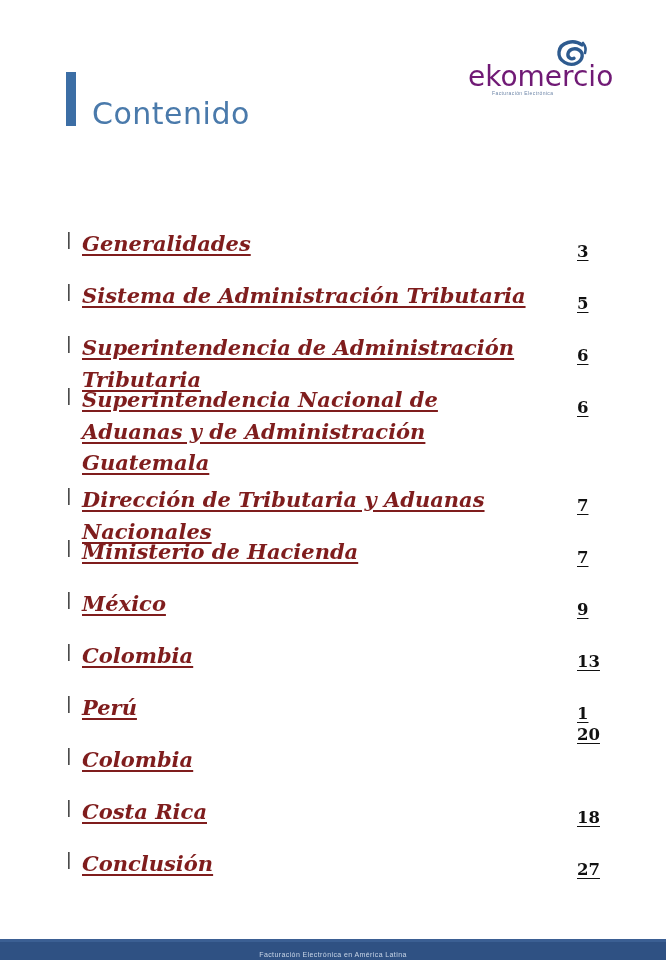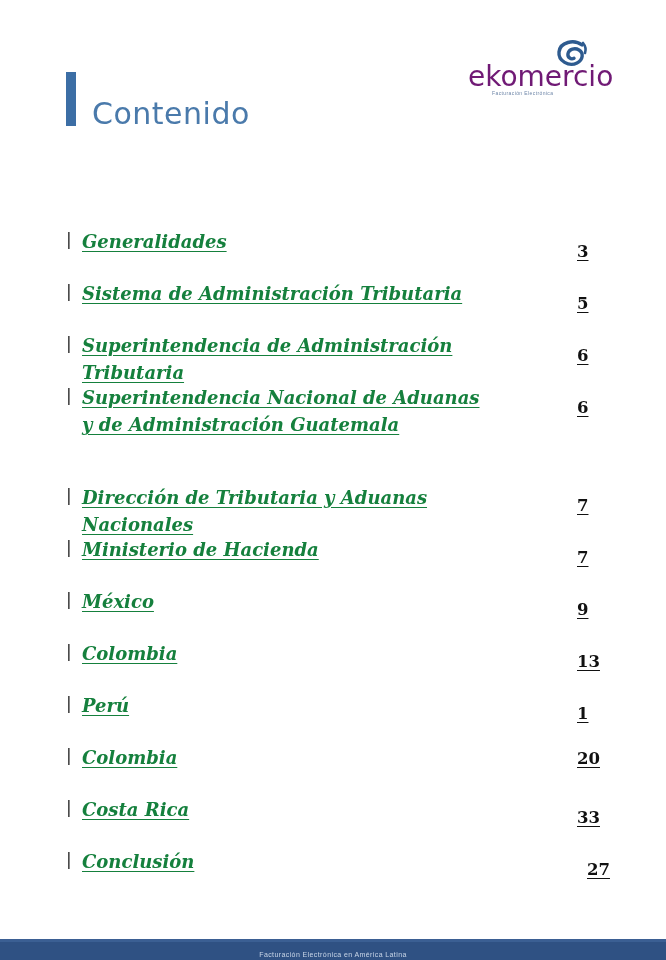--- a/index.html
+++ b/index.html
@@ -94,22 +94,22 @@
   }
   .entry {
     flex: 1 1 auto;
     position: relative;
   }
   .entry-text {
     display: inline;
     font-family: "DejaVu Serif", serif;
     font-style: italic;
     font-weight: bold;
-    font-size: 18px;
-    color: #15803d;
+    font-size: 21px;
+    color: #7f1d1d;
     line-height: 1.5;
     text-decoration: underline;
     text-underline-offset: 3px;
   }
   .page-num {
     position: absolute;
     font-family: "DejaVu Serif", serif;
     font-weight: bold;
     font-size: 16.5px;
     color: #111;
@@ -214,30 +214,30 @@
     <div class="page-num" style="left: 511px; top: 424px;">13</div>
     <div class="toc-row" style="position: absolute; left: 0px; top: 464px; width: 470px;">
       <div class="bullet">|</div>
       <div class="entry"><span class="entry-text">Perú</span></div>
     </div>
     <div class="page-num" style="left: 511px; top: 476px;">1</div>
     <div class="toc-row" style="position: absolute; left: 0px; top: 516px; width: 470px;">
       <div class="bullet">|</div>
       <div class="entry"><span class="entry-text">Colombia</span></div>
     </div>
-    <div class="page-num" style="left: 511px; top: 521px;">20</div>
+    <div class="page-num" style="left: 511px; top: 497px;">20</div>
     <div class="toc-row" style="position: absolute; left: 0px; top: 568px; width: 470px;">
       <div class="bullet">|</div>
       <div class="entry"><span class="entry-text">Costa Rica</span></div>
     </div>
-    <div class="page-num" style="left: 511px; top: 580px;">33</div>
+    <div class="page-num" style="left: 511px; top: 580px;">18</div>
     <div class="toc-row" style="position: absolute; left: 0px; top: 620px; width: 470px;">
       <div class="bullet">|</div>
       <div class="entry"><span class="entry-text">Conclusión</span></div>
     </div>
-    <div class="page-num" style="left: 511px; top: 632px; margin-left: 10px;">27</div>
+    <div class="page-num" style="left: 511px; top: 632px;">27</div>
   </div>
 
 <div class="footer-band">
   <div class="footer-strip"></div>
   <div class="footer-blue"></div>
   <div class="footer-text">Facturación Electrónica en América Latina</div>
 </div>
 
 </body></html>

